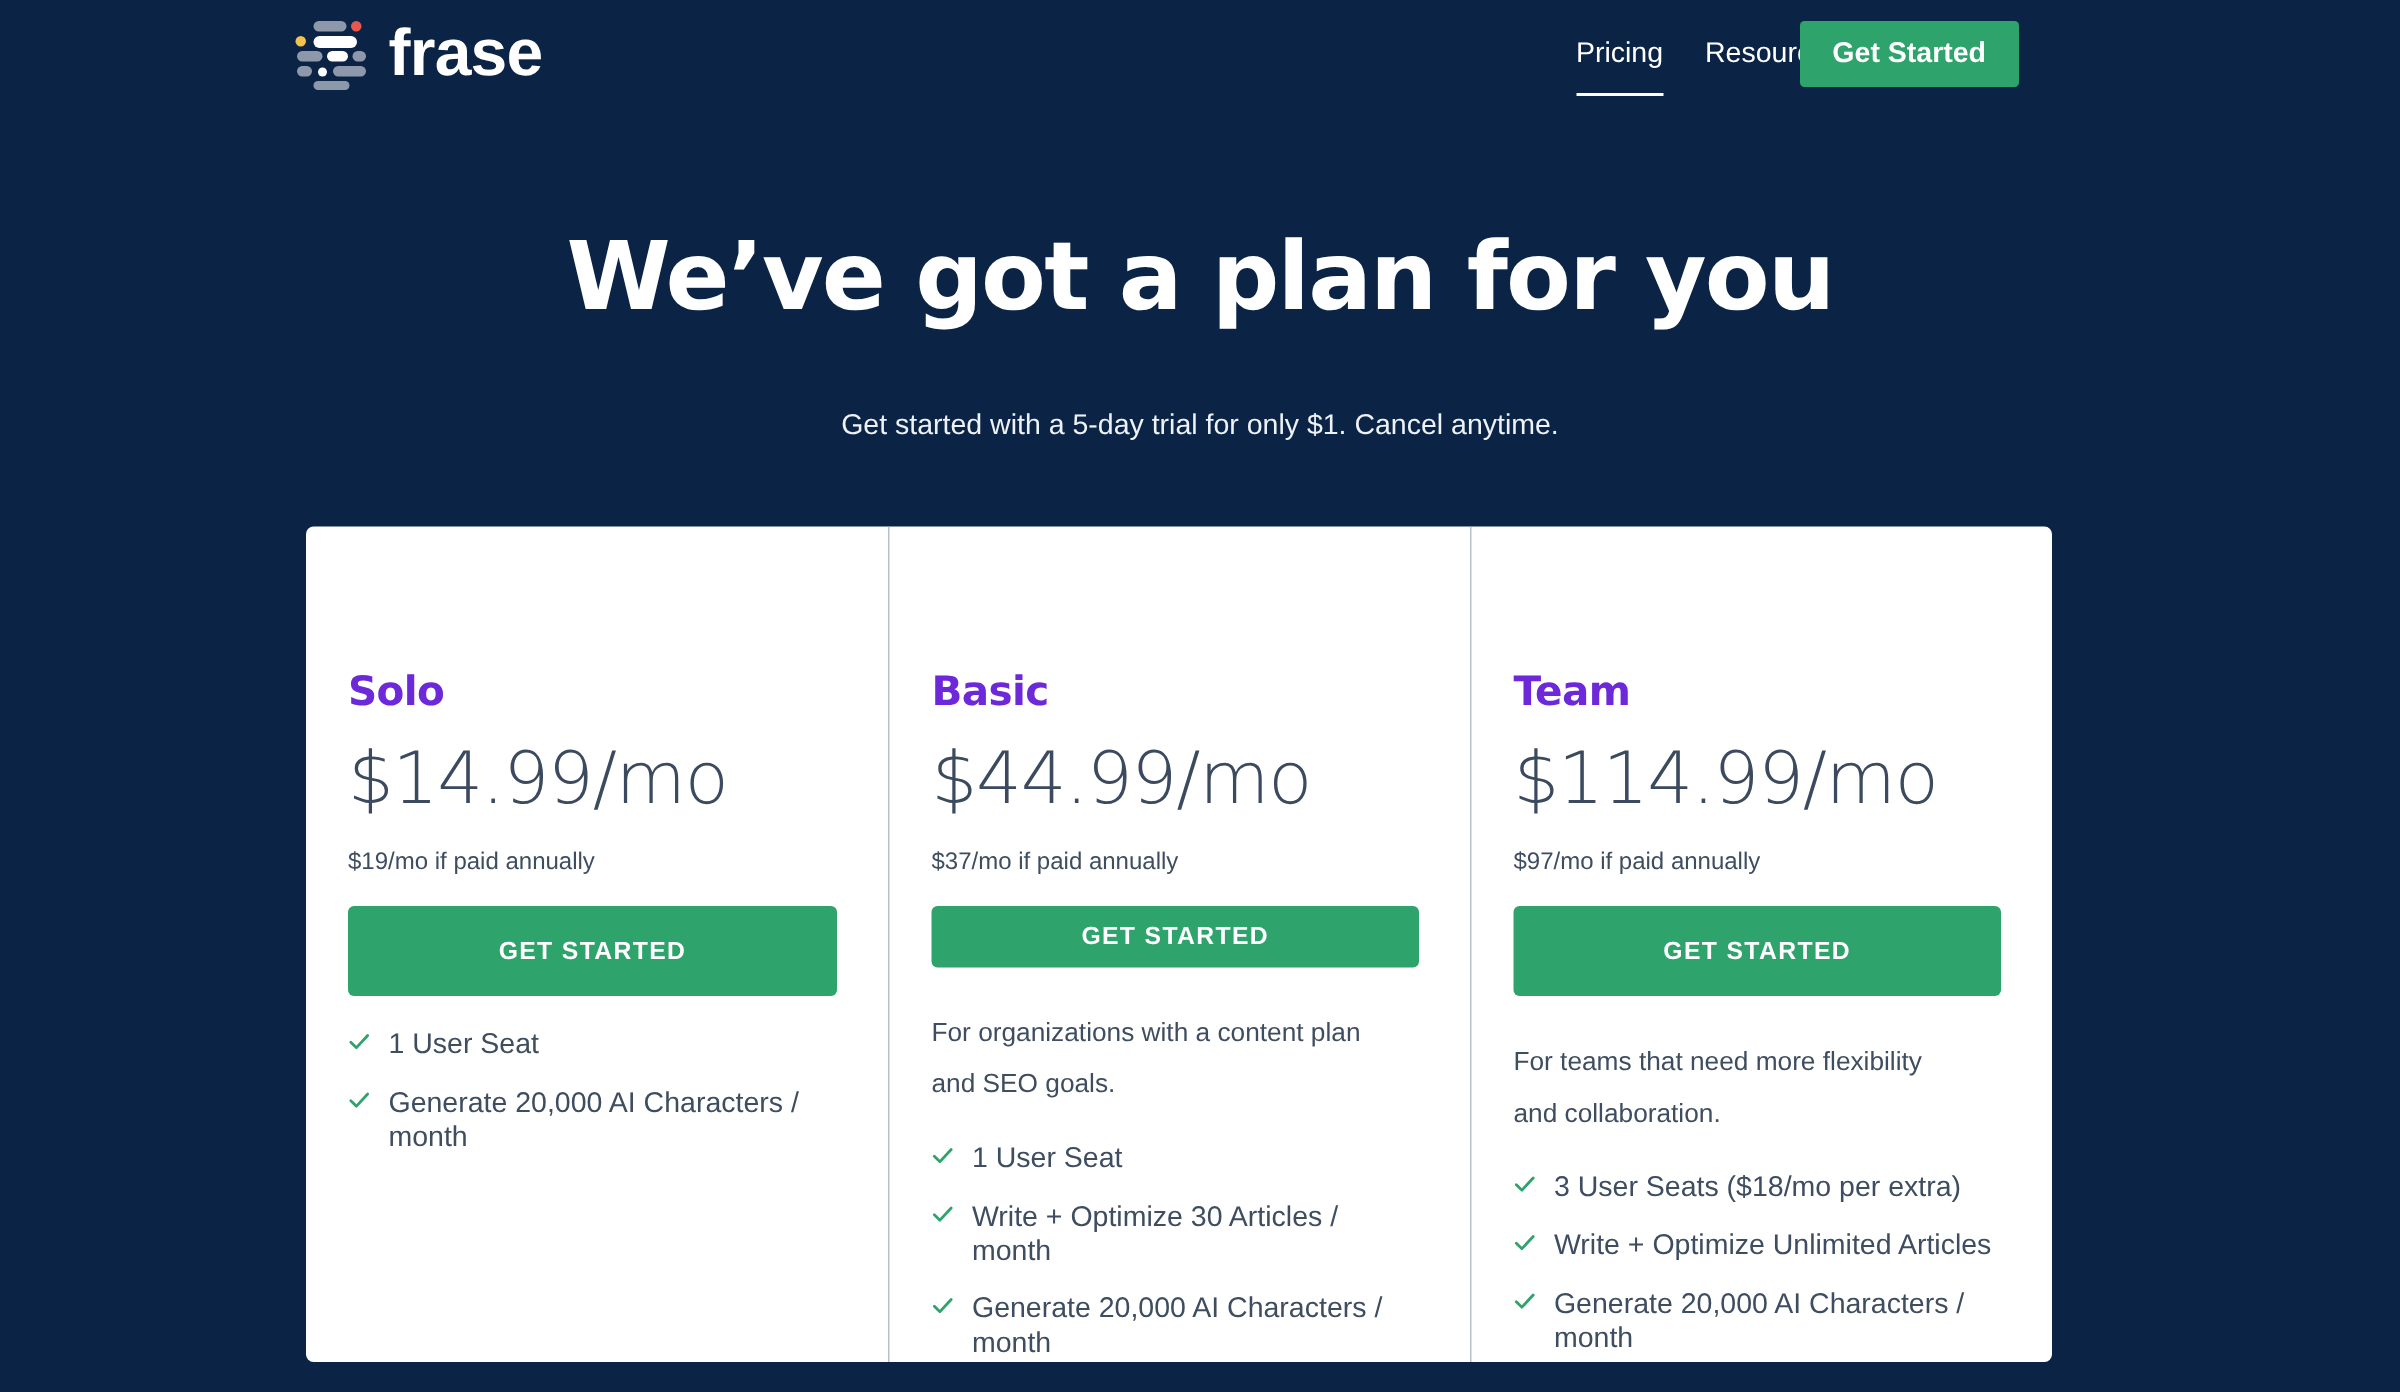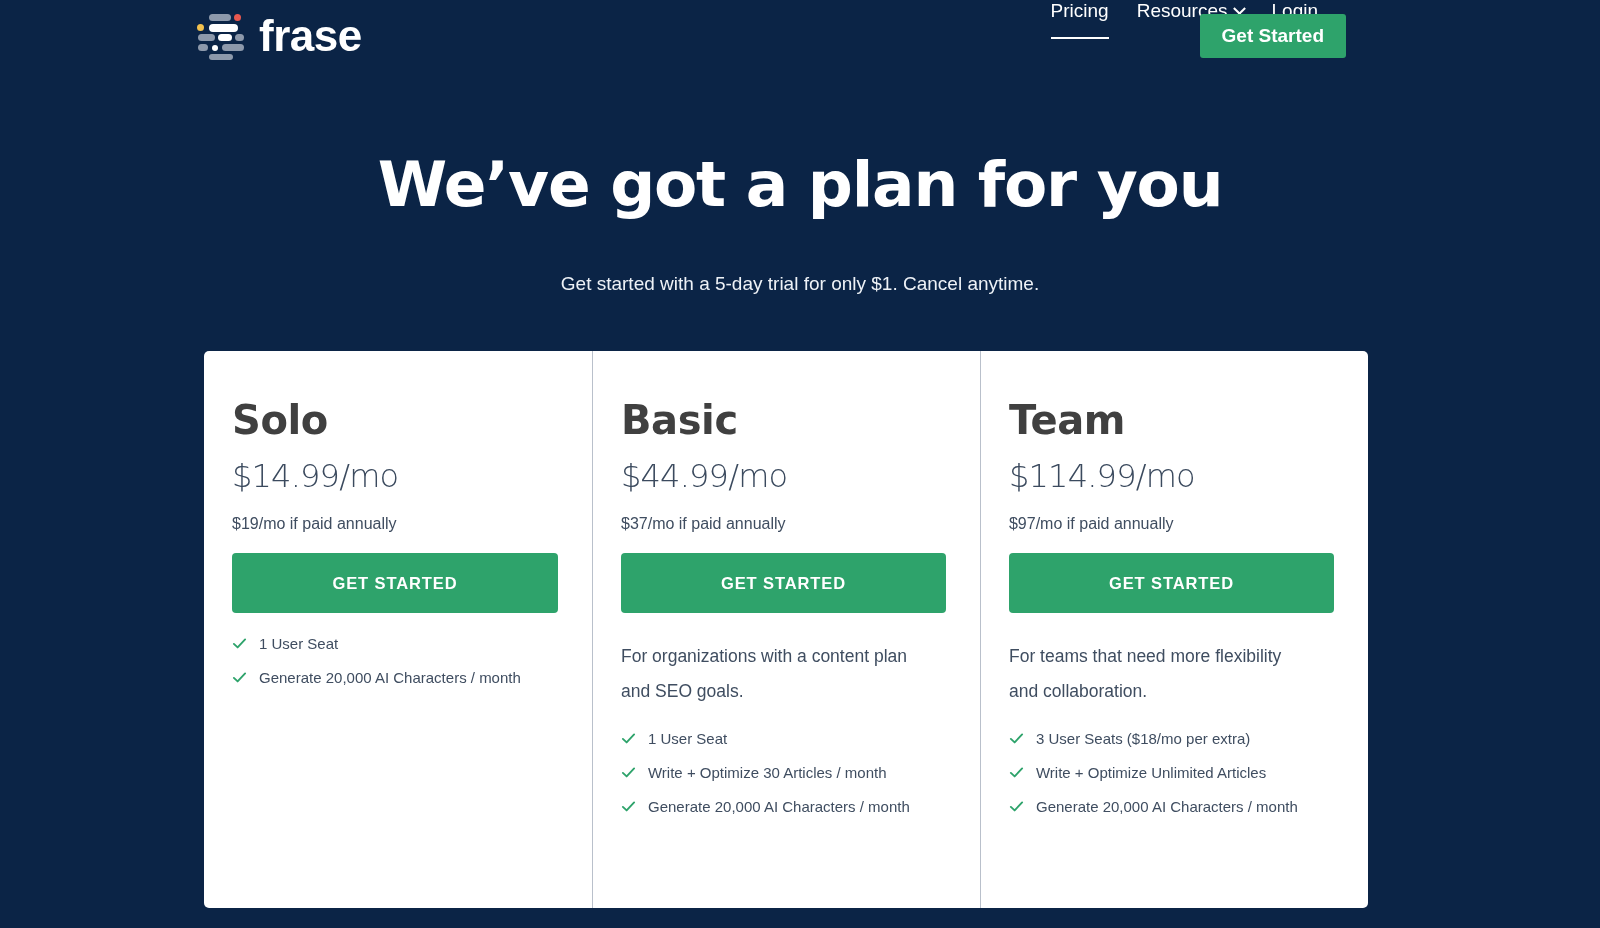--- a/index.html
+++ b/index.html
@@ -38,21 +38,21 @@
     font-size:44px;
     font-weight:600;
     letter-spacing:-0.5px;
     line-height:1;
     font-family:Liberation Sans, sans-serif;
   }
 
   #nav {
     position:absolute; right:254px; top:0;
     height:72px;
-    display:flex; align-items:flex-start; gap:0;
+    display:flex; align-items:center; gap:0;
   }
   .nav-link {
     position:relative;
     color:#ffffff;
     font-size:19px;
     font-weight:500;
     text-decoration:none;
     padding:0 0;
     margin-right:28px;
     display:flex; align-items:center; gap:7px;
@@ -120,31 +120,32 @@
     overflow:hidden;
   }
   .plan {
     position:relative;
     width:33.3333%;
     padding:49px 34px 0 28px;
     display:flex; flex-direction:column;
   }
   .plan + .plan { border-left:1.5px solid #b9c0cb; }
   .plan-name {
-    color:#404040;
-    font-size:40px;
+    color:#6d28d9;
+    font-size:27px;
     font-weight:bold;
     letter-spacing:-0.4px;
     line-height:1;
     font-family:"DejaVu Sans", sans-serif;
+    margin-top:48px;
   }
   .plan-price {
     margin-top:20px;
     color:#3b4a5e;
-    font-size:32px;
+    font-size:48px;
     font-weight:300;
     letter-spacing:-0.8px;
     line-height:1;
     font-family:"DejaVu Sans", sans-serif;
   }
   .plan-annual {
     margin-top:23px;
     color:#3f4d60;
     font-size:16px;
     font-weight:400;
@@ -171,21 +172,21 @@
     max-width:300px;
   }
   .plan-features {
     margin-top:22px;
     list-style:none;
     display:flex; flex-direction:column; gap:16px;
   }
   .plan-features li {
     display:flex; align-items:flex-start; gap:12px;
     color:#3f4d60;
-    font-size:15px;
+    font-size:19px;
     line-height:1.2;
   }
   .check {
     flex:0 0 auto;
     width:15px; height:15px;
     margin-top:1px;
   }
   .check svg { display:block; }
 </style>
 </head>

